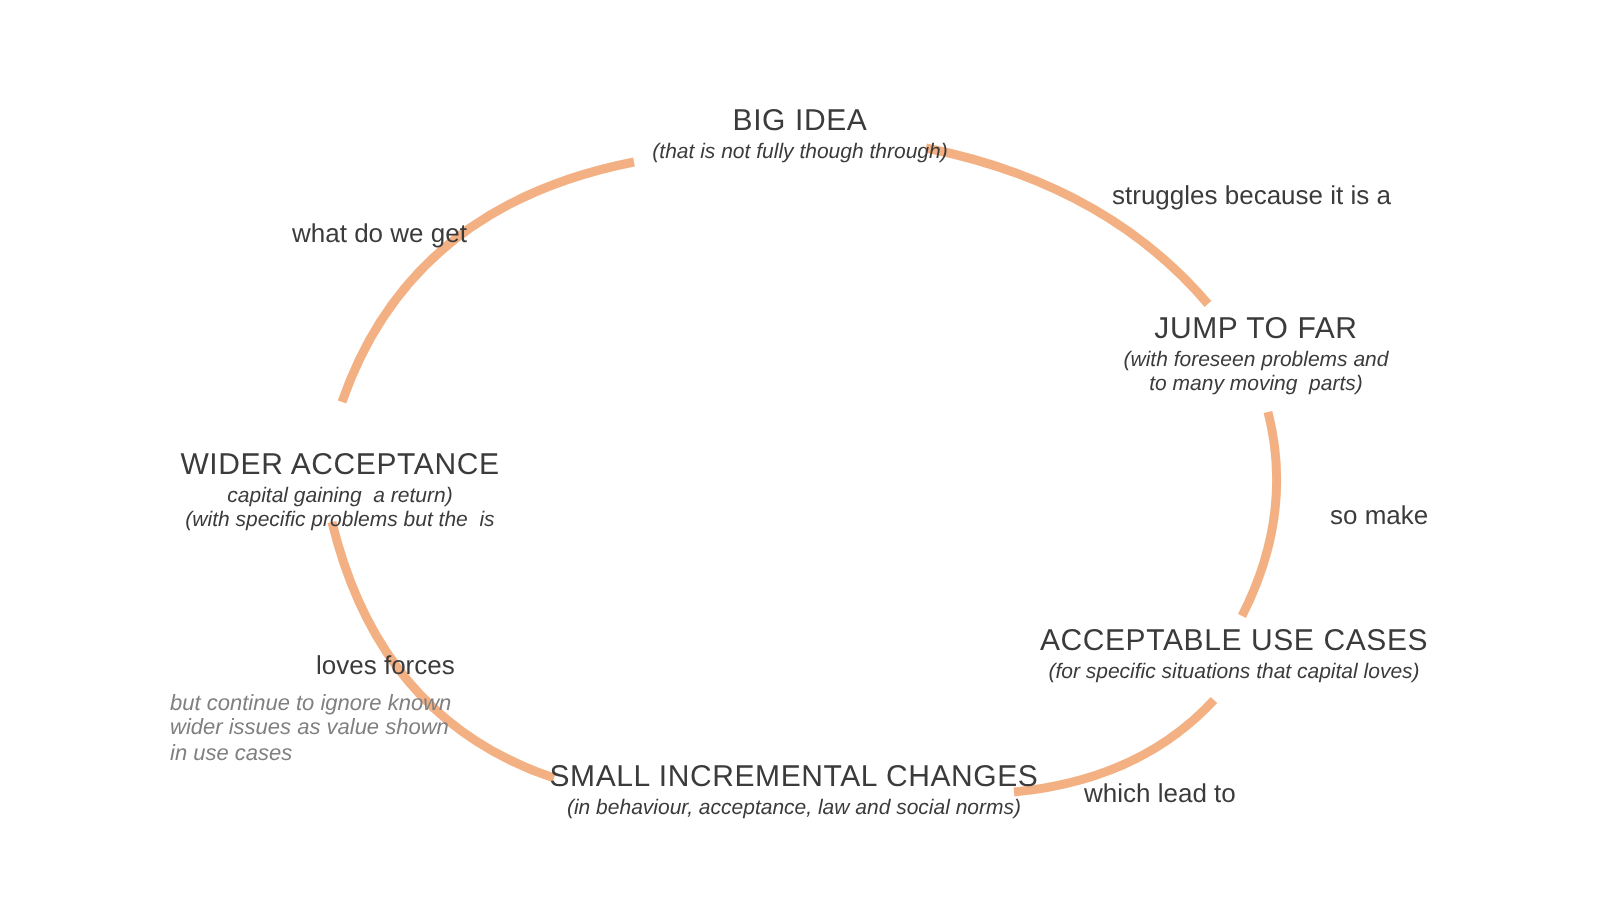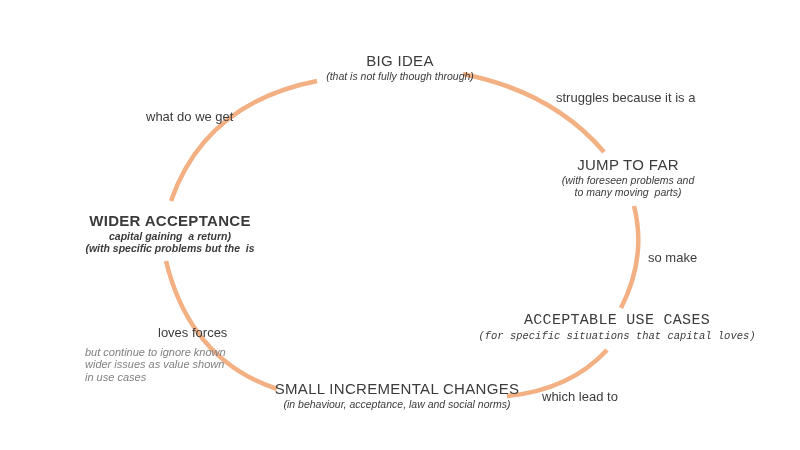--- a/index.html
+++ b/index.html
@@ -29,27 +29,27 @@
 
   .side-note {
     position:absolute; left:85px; top:346px;
     font-style:italic; font-size:11px; line-height:12.3px;
     color:var(--note); text-align:left;
   }
 
   
   .node-big-idea    { left:400px; top:52px;  }
   .node-jump        { left:628px; top:156px; }
-  .node-acceptable  { left:617px; top:312px;font-family:Liberation Mono, monospace; }
+  .node-acceptable  { left:617px; top:312px; }
   .node-small       { left:397px; top:380px; }
-  .node-wider       { left:170px; top:212px;font-weight:bold; }
+  .node-wider       { left:170px; top:224px; }
 
   
   .lbl-struggles    { left:556px; top:90px;  }
-  .lbl-so-make      { left:648px; top:250px; }
+  .lbl-so-make      { left:665px; top:250px; }
   .lbl-which-lead   { left:542px; top:389px; }
   .lbl-that-forces  { left:158px; top:325px; }
   .lbl-what-do-we-get { left:146px; top:109px; }
 </style>
 </head>
 <body>
 
 <div class="canvas">
 
   <svg class="arcs" width="800" height="450" viewBox="0 0 800 450">

